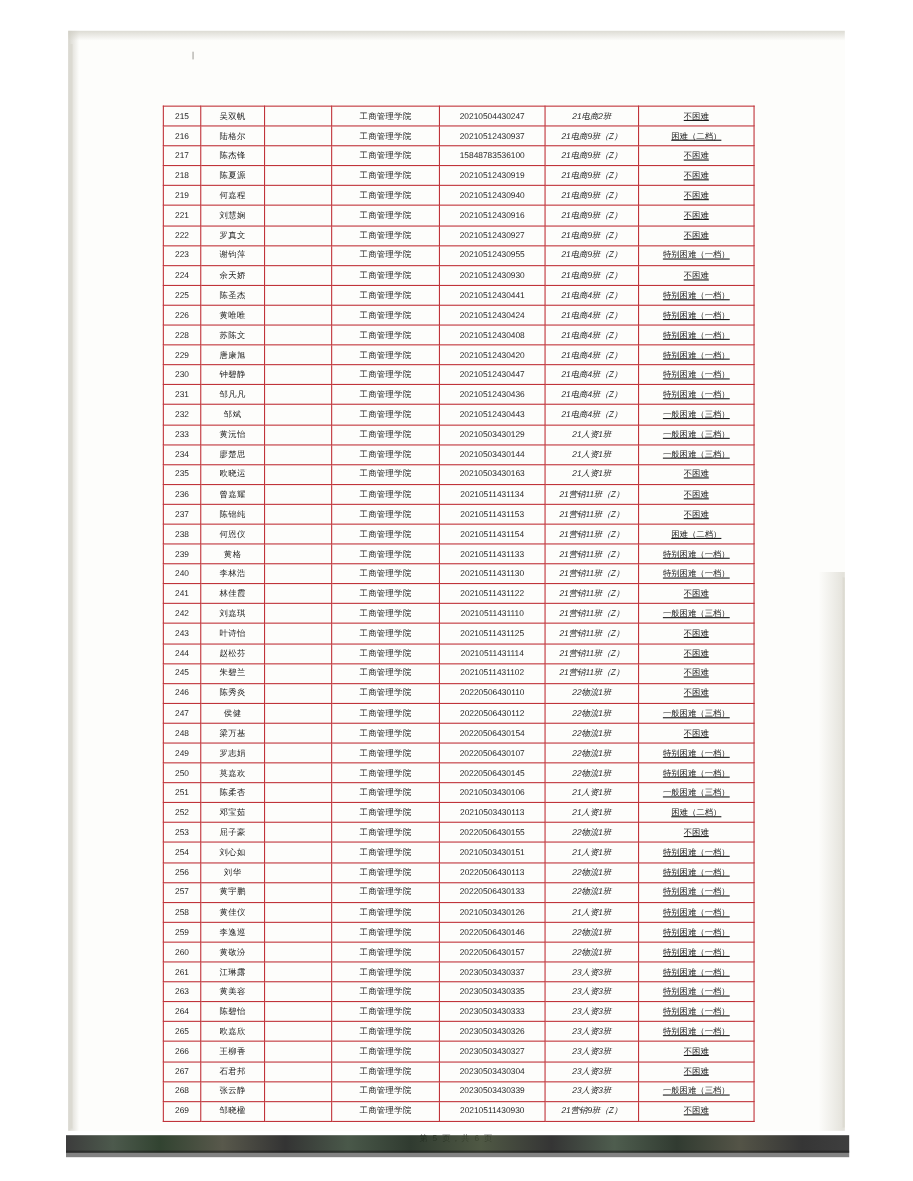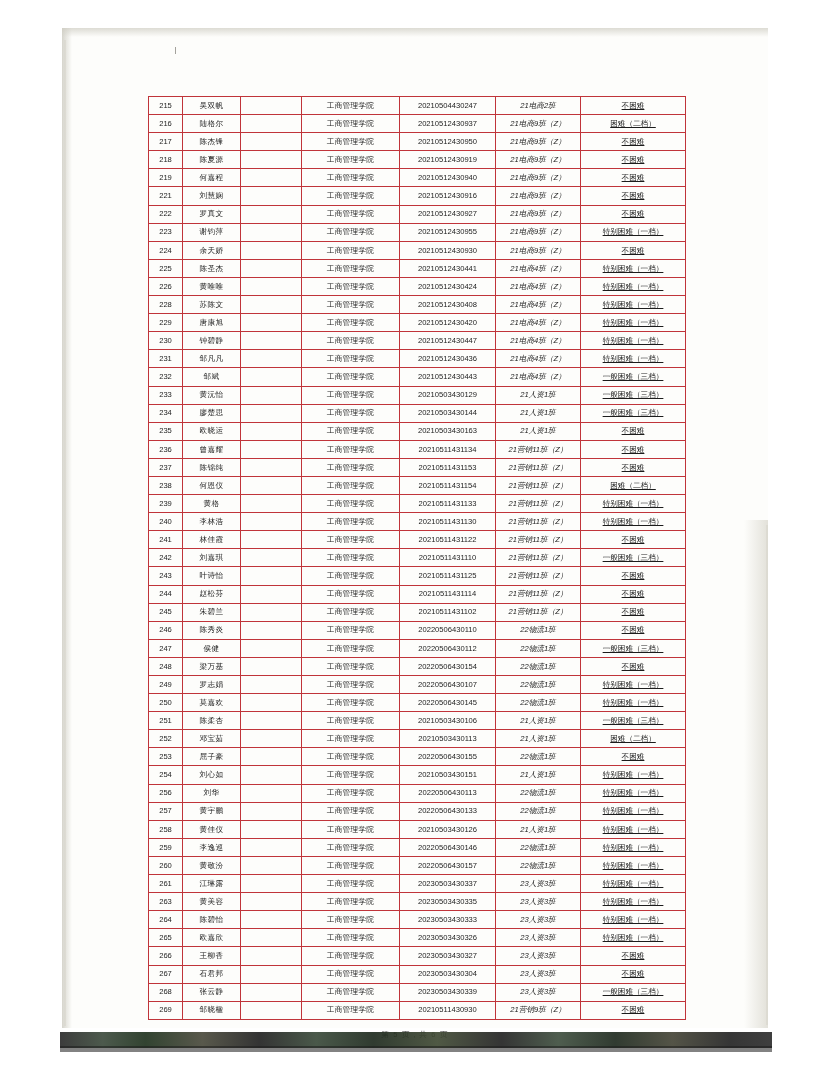--- a/index.html
+++ b/index.html
@@ -170,21 +170,21 @@
           <td class="c-dept">工商管理学院</td>
           <td class="c-sid">20210512430937</td>
           <td class="c-class">21电商9班（Z）</td>
           <td class="c-level">困难（二档）</td>
         </tr>
         <tr>
           <td class="c-idx">217</td>
           <td class="c-name">陈杰锋</td>
           <td class="c-blank"></td>
           <td class="c-dept">工商管理学院</td>
-          <td class="c-sid">20210512430950</td>
+          <td class="c-sid">15848783536100</td>
           <td class="c-class">21电商9班（Z）</td>
           <td class="c-level">不困难</td>
         </tr>
         <tr>
           <td class="c-idx">218</td>
           <td class="c-name">陈夏源</td>
           <td class="c-blank"></td>
           <td class="c-dept">工商管理学院</td>
           <td class="c-sid">20210512430919</td>
           <td class="c-class">21电商9班（Z）</td>

